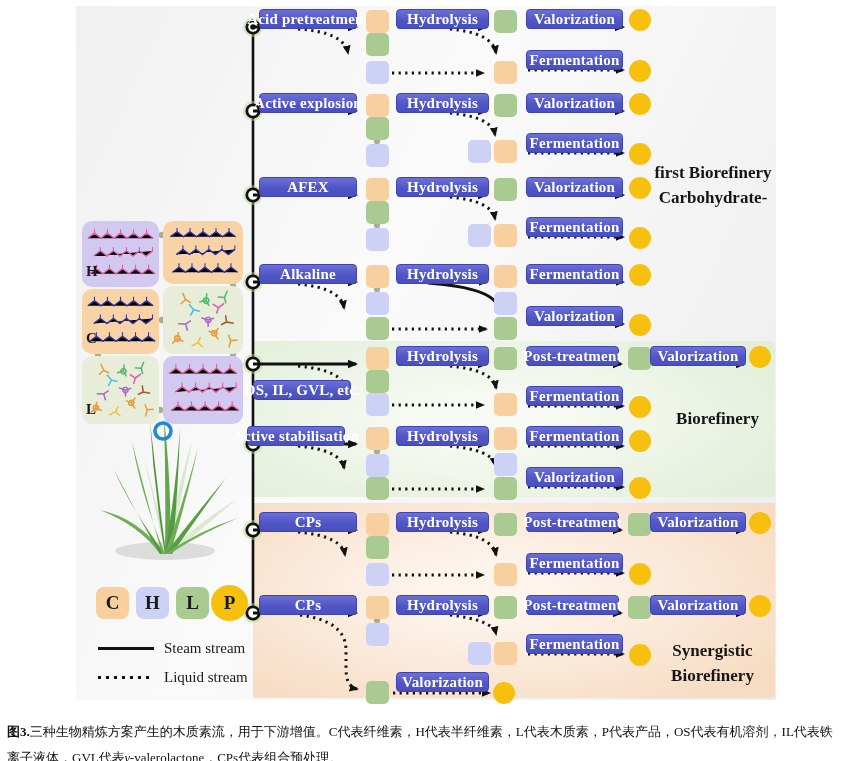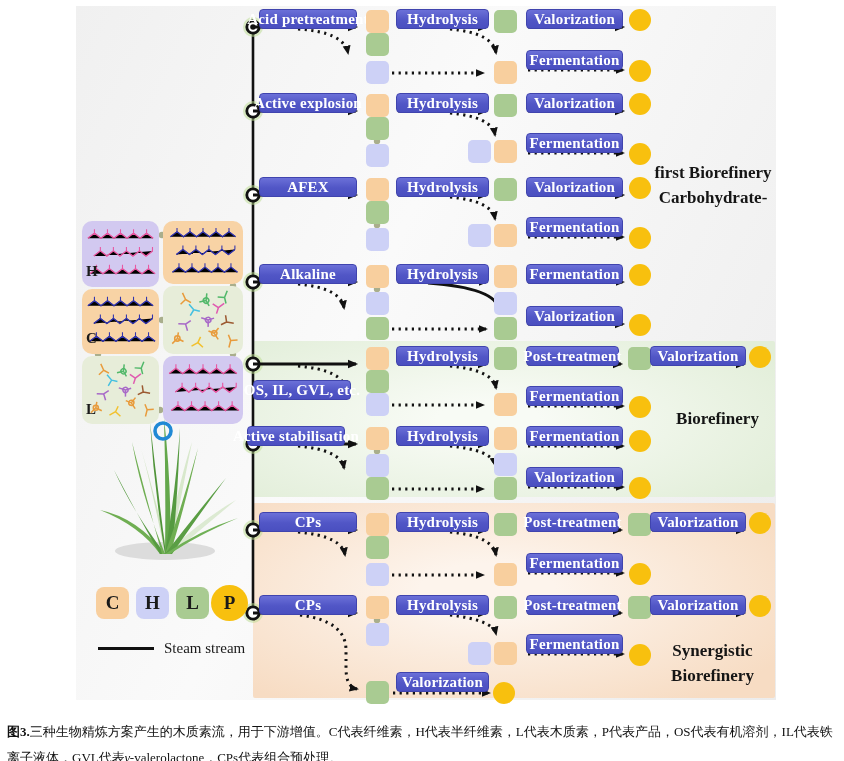--- a/index.html
+++ b/index.html
@@ -392,15 +392,19 @@
   </div>
 
   <div class="mlabel" style="left:86px;top:263px;">H</div>
   <div class="mlabel" style="left:86px;top:330px;">C</div>
   <div class="mlabel" style="left:86px;top:401px;">L</div>
 
   <div class="stream-row" style="left:98px;top:639px;">
     <span class="line-solid"></span>
     <span>Steam stream</span>
   </div>
+  <div class="stream-row" style="left:98px;top:668px;">
+    <span class="line-dot"></span>
+    <span>Liquid stream</span>
+  </div>
 
   <p class="caption"><b>图3.</b><span>三种生物精炼方案产生的木质素流，用于下游增值。C代表纤维素，H代表半纤维素，L代表木质素，P代表产品，OS代表有机溶剂，IL代表铁离子液体，GVL代表</span><i>γ</i><span>-valerolactone，CPs代表组合预处理。</span></p>
 </div>
 
 </body></html>

